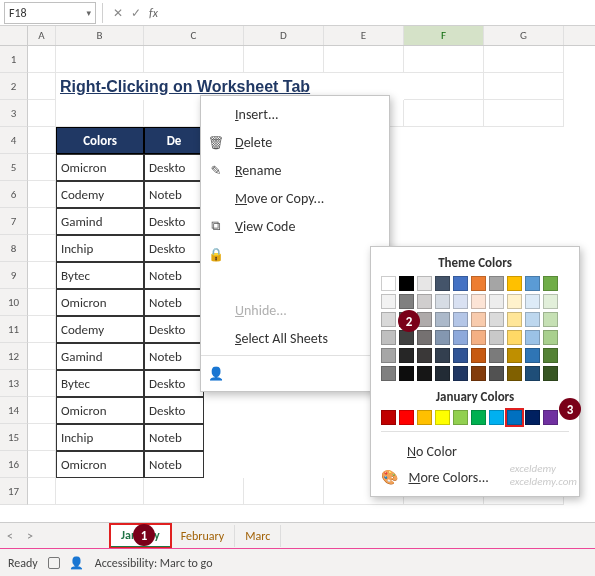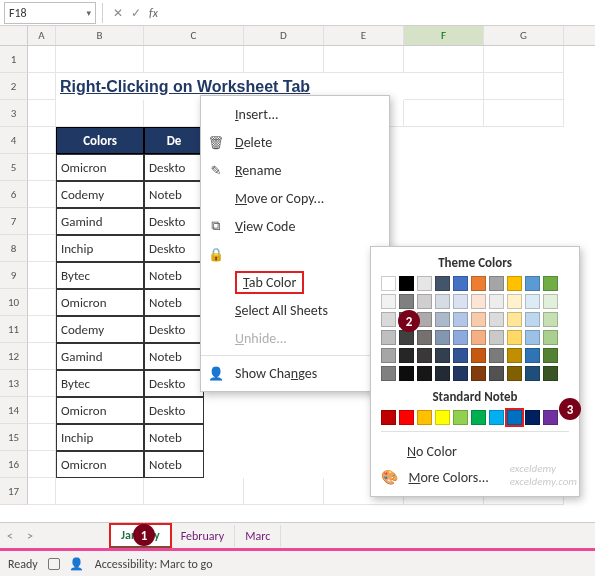--- a/index.html
+++ b/index.html
@@ -31,26 +31,26 @@
   .colF{width:80px;}
   .colG{width:80px;}
 
   .title-cell { font-family: Liberation Sans, sans-serif; color: #203864; font-weight: bold; font-size: 16px; text-decoration: underline; }
   .table-hdr { background: #203864; color: #fff; font-weight: bold; border: 1px solid #000; justify-content:center; }
   .table-td { border: 1px solid #333; }
 
   
   .sheetbar { position: absolute; bottom: 28px; left:0; right:0; height: 26px; background: #f3f2f1; border-top: 1px solid #ccc; display: flex; align-items:center; }
   .navbtn { width: 20px; text-align: center; color: #888; font-size: 12px; }
-  .tab { padding: 4px 10px; border-right: 1px solid #ddd; font-size: 12px; color: #701a75; }
+  .tab { padding: 4px 10px; border-right: 1px solid #ddd; font-size: 12px; color: #a16207; }
   .tab.active { background: #fff; color: #217346; font-weight: bold; border-bottom: 2px solid #217346; border-left:1px solid #ccc;}
   .tab.active-hl { outline: 2px solid #e02020; outline-offset: -1px; }
 
   
-  .statusbar { position: absolute; bottom:0; left:0; right:0; height: 28px; background: #f3f2f1; border-top:3px solid #ec4899; display:flex; align-items:center; gap:10px; padding:0 8px; font-size:12px; color:#444;text-align:right;}
+  .statusbar { position: absolute; bottom:0; left:0; right:0; height: 28px; background: #f3f2f1; border-top:1px solid #ec4899; display:flex; align-items:center; gap:10px; padding:0 8px; font-size:12px; color:#444;text-align:right;}
 
   
   .ctxmenu { position: absolute; top: 95px; left: 200px; width: 190px; background: #fff; border: 1px solid #c5c5c5; box-shadow: 2px 3px 8px rgba(0,0,0,0.25); padding: 4px 0; }
   .ctxitem { height: 28px; display: flex; align-items: center; padding: 0 8px 0 6px; font-size: 14px; color: #333; gap: 10px; }
   .ctxitem.disabled { color: #b0b0b0; }
   .ctxicn { width: 18px; height: 18px; display:flex; align-items:center; justify-content:center; font-size:13px; color:#555;}
   .ctxitem.tab-color-hl .lbl { border: 2.5px solid #e02020; padding: 1px 6px; }
   .ctxitem .lbl u { text-decoration: underline; }
 
   
@@ -250,35 +250,33 @@
     </div>
   <div class="ctxitem">
       <span class="ctxicn">⧉</span>
       <span class="lbl"><u>V</u>iew Code</span>
     </div>
   <div class="ctxitem">
       <span class="ctxicn">🔒</span>
     </div>
   <div class="ctxitem tab-color-hl">
       <span class="ctxicn"></span>
-      <span class="lbl"><u>T</u>ab Color</span>
       <span style="margin-left:auto;color:#777">▸</span>
     </div>
+  <div class="ctxitem disabled">
+      <span class="ctxicn"></span>
+      <span class="lbl"><u>U</u>nhide...</span>
+    </div>
   <div class="ctxitem">
       <span class="ctxicn"></span>
       <span class="lbl"><u>S</u>elect All Sheets</span>
     </div>
-  <div class="ctxitem disabled">
-      <span class="ctxicn"></span>
-      <span class="lbl"><u>U</u>nhide...</span>
-    </div>
   <div style="height:1px;background:#e0e0e0;margin:3px 0"></div>
   <div class="ctxitem">
       <span class="ctxicn">👤</span>
-      <span class="lbl">Show Cha<u>n</u>ges</span>
     </div>
 </div>
 
 <div class="colorpop">
   <h4>Theme Colors</h4>
   <div id="themeTop" class="swrow">
       <div class="sw" style="background: rgb(255, 255, 255);"></div>
       <div class="sw" style="background: rgb(0, 0, 0);"></div>
       <div class="sw" style="background: rgb(231, 230, 230);"></div>
       <div class="sw" style="background: rgb(68, 84, 106);"></div>
@@ -344,21 +342,21 @@
         <div class="sw" style="background: rgb(22, 22, 22);"></div>
         <div class="sw" style="background: rgb(34, 43, 53);"></div>
         <div class="sw" style="background: rgb(32, 55, 100);"></div>
         <div class="sw" style="background: rgb(131, 60, 12);"></div>
         <div class="sw" style="background: rgb(82, 82, 82);"></div>
         <div class="sw" style="background: rgb(128, 96, 0);"></div>
         <div class="sw" style="background: rgb(31, 78, 120);"></div>
         <div class="sw" style="background: rgb(55, 86, 35);"></div>
       </div>
     </div>
-  <h4 style="margin-top:8px">Standard Noteb</h4>
+  <h4 style="margin-top:8px">January Colors</h4>
   <div id="standardRow" class="swrow">
       <div class="sw" style="background: rgb(192, 0, 0);"></div>
       <div class="sw" style="background: rgb(255, 0, 0);"></div>
       <div class="sw" style="background: rgb(255, 192, 0);"></div>
       <div class="sw" style="background: rgb(255, 255, 0);"></div>
       <div class="sw" style="background: rgb(146, 208, 80);"></div>
       <div class="sw" style="background: rgb(0, 176, 80);"></div>
       <div class="sw" style="background: rgb(0, 176, 240);"></div>
       <div class="sw hl" style="background: rgb(0, 112, 192);"></div>
       <div class="sw" style="background: rgb(0, 32, 96);"></div>

